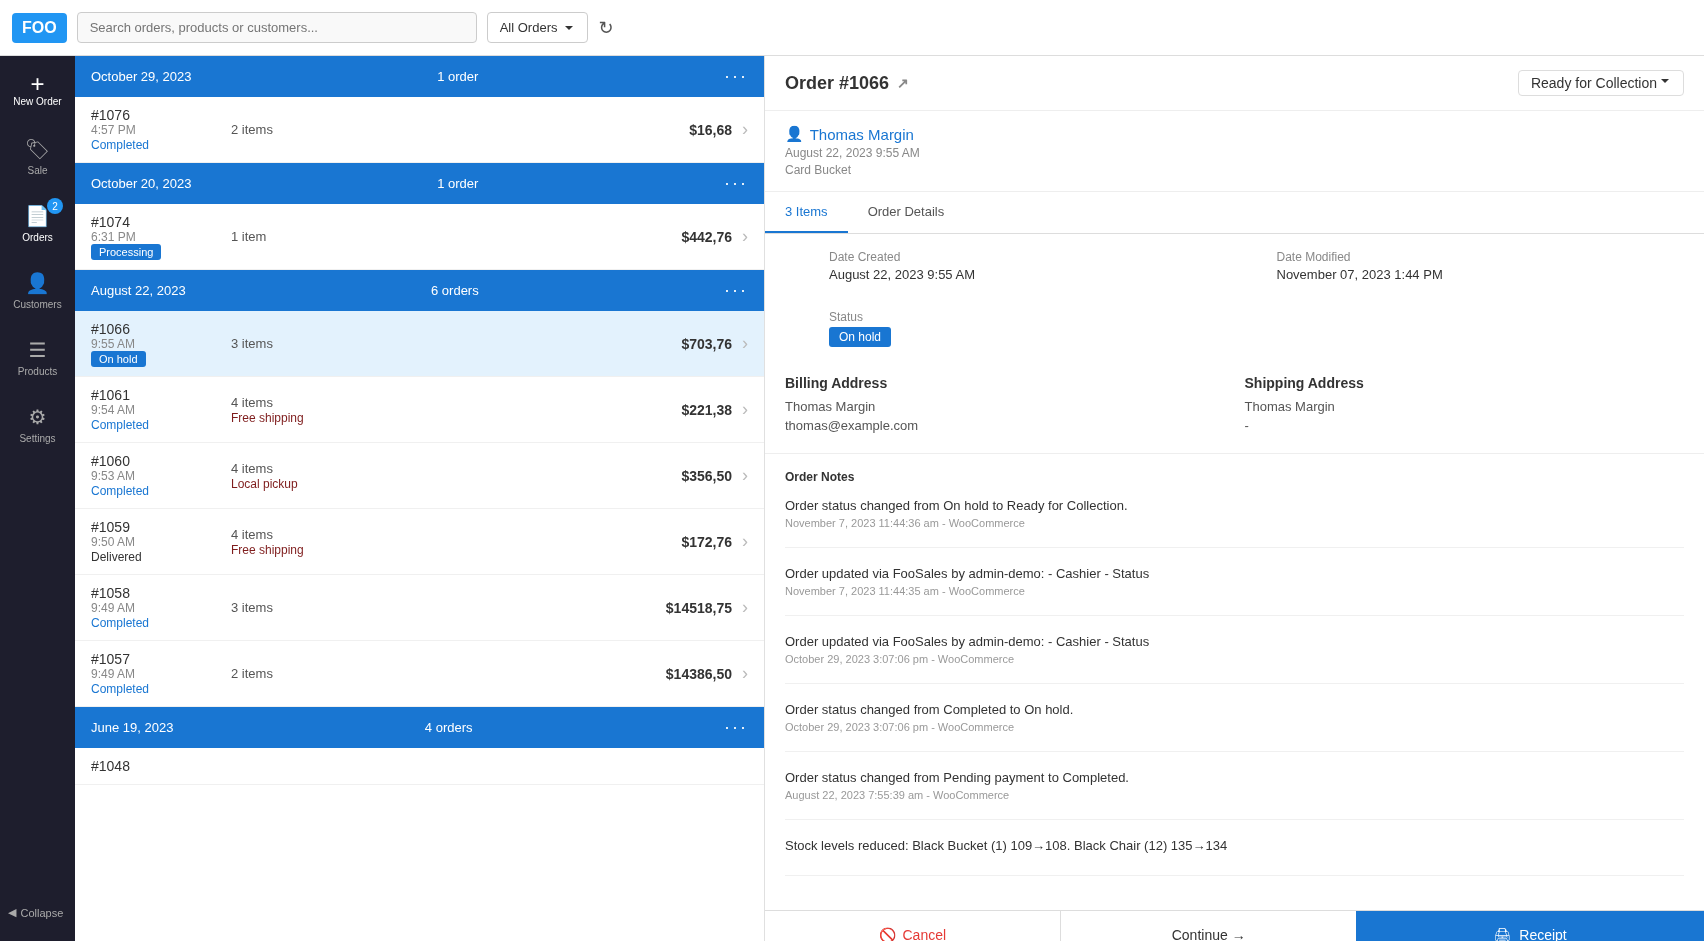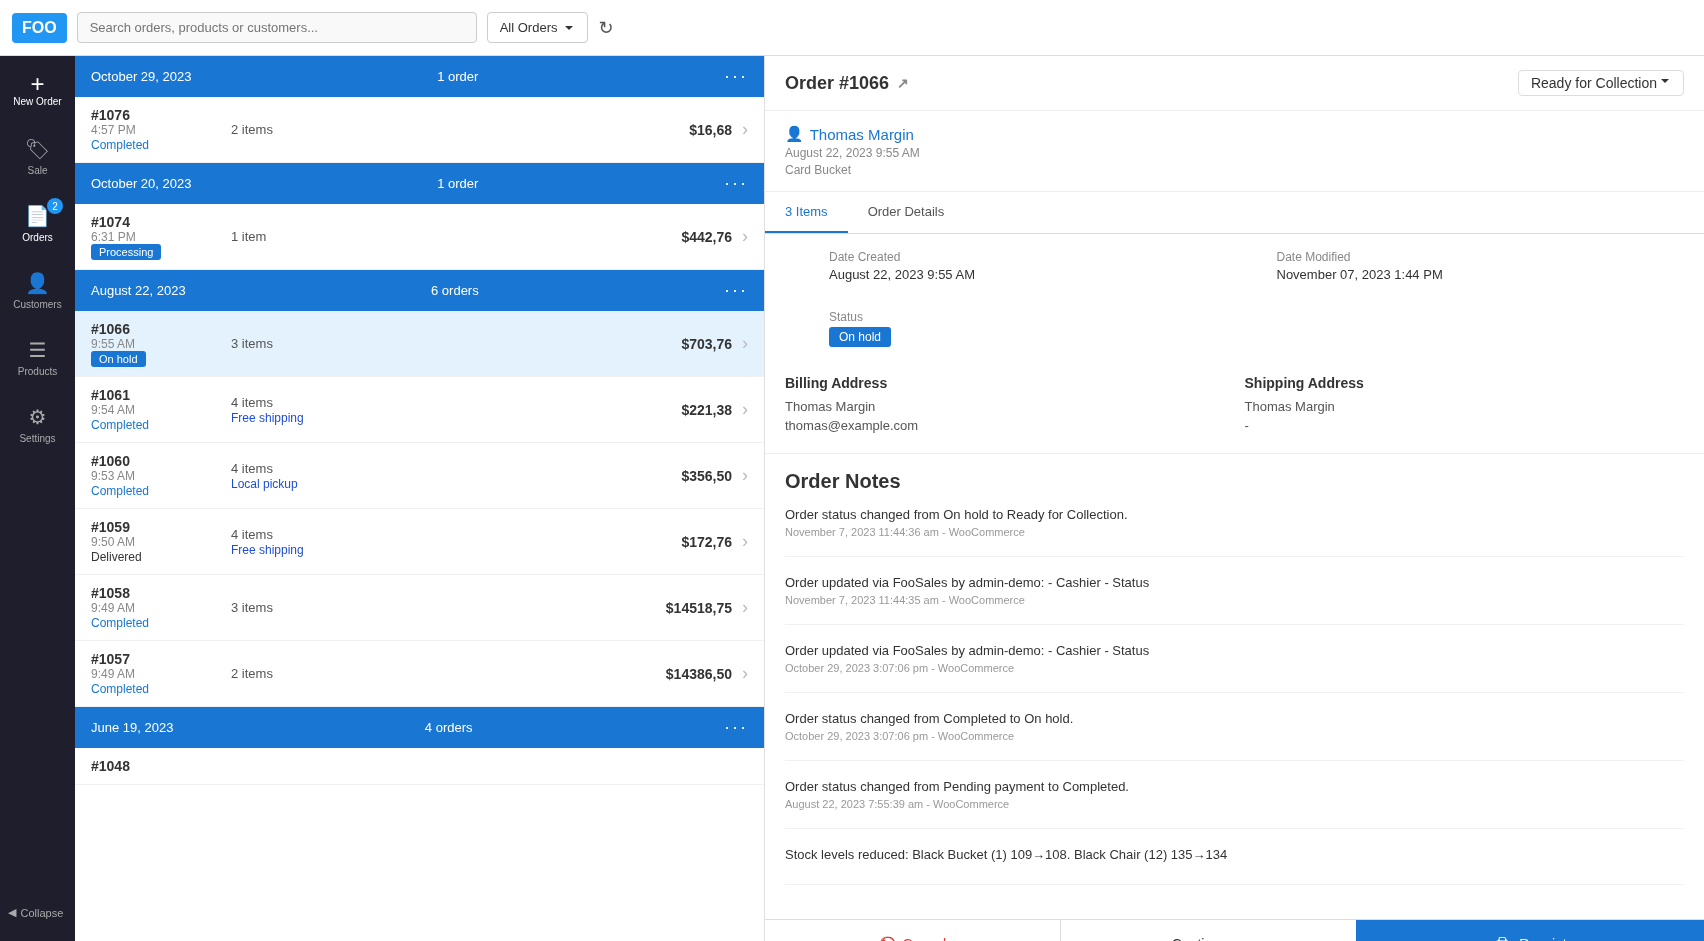--- a/index.html
+++ b/index.html
@@ -27,28 +27,28 @@
     .sidebar-bottom { margin-top: auto; }
     .collapse-btn { display: flex; align-items: center; gap: 4px; color: #aaa; font-size: 11px; padding: 12px 8px; cursor: pointer; }
 
     
     .orders-list { width: 690px; background: #fff; border-right: 1px solid #e0e0e0; overflow-y: auto; flex-shrink: 0; }
     .date-header { background: #1976d2; color: #fff; display: flex; align-items: center; justify-content: space-between; padding: 10px 16px; font-size: 13px; font-weight: 500; }
     .date-header .dots { font-size: 18px; letter-spacing: 2px; cursor: pointer; }
     .order-row { display: flex; align-items: center; padding: 10px 16px; border-bottom: 1px solid #f0f0f0; cursor: pointer; background: #fff; }
     .order-row.selected { background: #e3f2fd; }
     .order-info { width: 140px; }
-    .order-number { font-weight: 700; font-size: 14px; color: #333; }
+    .order-number { font-weight: 400; font-size: 14px; color: #333; }
     .order-time { color: #888; font-size: 12px; }
     .status-completed { color: #1976d2; font-size: 12px; }
     .status-processing { background: #1976d2; color: #fff; padding: 2px 8px; border-radius: 3px; font-size: 11px; }
     .status-onhold { background: #1976d2; color: #fff; padding: 2px 8px; border-radius: 3px; font-size: 11px; }
     .status-delivered { color: #333; font-size: 12px; font-weight: 500; }
     .order-items { flex: 1; color: #555; font-size: 13px; }
-    .order-shipping { color: #1d4ed8; font-size: 12px; }
+    .order-shipping { color: #7f1d1d; font-size: 12px; }
     .order-total { width: 100px; text-align: right; font-weight: 600; font-size: 14px; color: #333; }
     .order-arrow { color: #bbb; font-size: 18px; margin-left: 10px; }
 
     
     .order-detail { flex: 1; background: #fff; overflow-y: auto; display: flex; flex-direction: column; }
     .detail-header { display: flex; align-items: center; justify-content: space-between; padding: 14px 20px; border-bottom: 1px solid #eee; }
     .detail-title { font-size: 18px; font-weight: 700; display: flex; align-items: center; gap: 8px; }
     .detail-title .ext-link { color: #888; font-size: 14px; cursor: pointer; }
     .detail-status-dropdown { display: flex; gap: 2px; font-size: 14px; color: #333; cursor: pointer; border: 1px solid #ddd; padding: 4px 12px; border-radius: 4px; }
     .customer-info { padding: 14px 20px; border-bottom: 1px solid #eee; }
@@ -60,21 +60,21 @@
     .detail-section { padding: 16px 20px; }
     .detail-grid { display: grid; grid-template-columns: 1fr 1fr; gap: 16px 40px; margin-left: 44px; }
     .detail-row { margin-bottom: 12px; }
     .detail-label { color: #888; font-size: 12px; margin-bottom: 3px; }
     .detail-value { color: #333; font-size: 13px; }
     .status-onhold-badge { background: #1976d2; color: #fff; padding: 3px 10px; border-radius: 3px; font-size: 12px; display: inline-block; }
     .address-section { display: grid; grid-template-columns: 1fr 1fr; gap: 20px; padding: 0 20px 16px; border-bottom: 1px solid #eee; }
     .address-col h4 { font-size: 14px; font-weight: 700; margin-bottom: 8px; }
     .address-col p { color: #555; font-size: 13px; margin-bottom: 4px; }
     .notes-section { padding: 16px 20px; }
-    .notes-section h4 { font-size: 20px; font-weight: 700; margin-bottom: 14px; }
+    .notes-section h4 { font-size: 12px; font-weight: 700; margin-bottom: 14px; }
     .note-item { margin-bottom: 18px; padding-bottom: 18px; border-bottom: 1px solid #f0f0f0; }
     .note-text { color: #333; font-size: 13px; margin-bottom: 4px; }
     .note-meta { color: #999; font-size: 11px; }
     .detail-divider { height: 1px; background: #eee; margin: 0 20px; }
     .bottom-bar { display: flex; align-items: center; background: #fff; border-top: 1px solid #ddd; flex-shrink: 0; }
     .cancel-btn { flex: 1; display: flex; align-items: center; justify-content: center; gap: 6px; padding: 16px; color: #e53935; font-size: 14px; cursor: pointer; border: none; background: none; }
     .continue-btn { flex: 1; display: flex; align-items: center; justify-content: center; gap: 6px; padding: 16px; color: #333; font-size: 14px; cursor: pointer; border: none; background: none; border-left: 1px solid #ddd; }
     .receipt-btn { flex: 1.2; display: flex; align-items: center; justify-content: center; gap: 8px; padding: 16px; background: #1976d2; color: #fff; font-size: 14px; cursor: pointer; border: none; }
   </style>
 </head>

